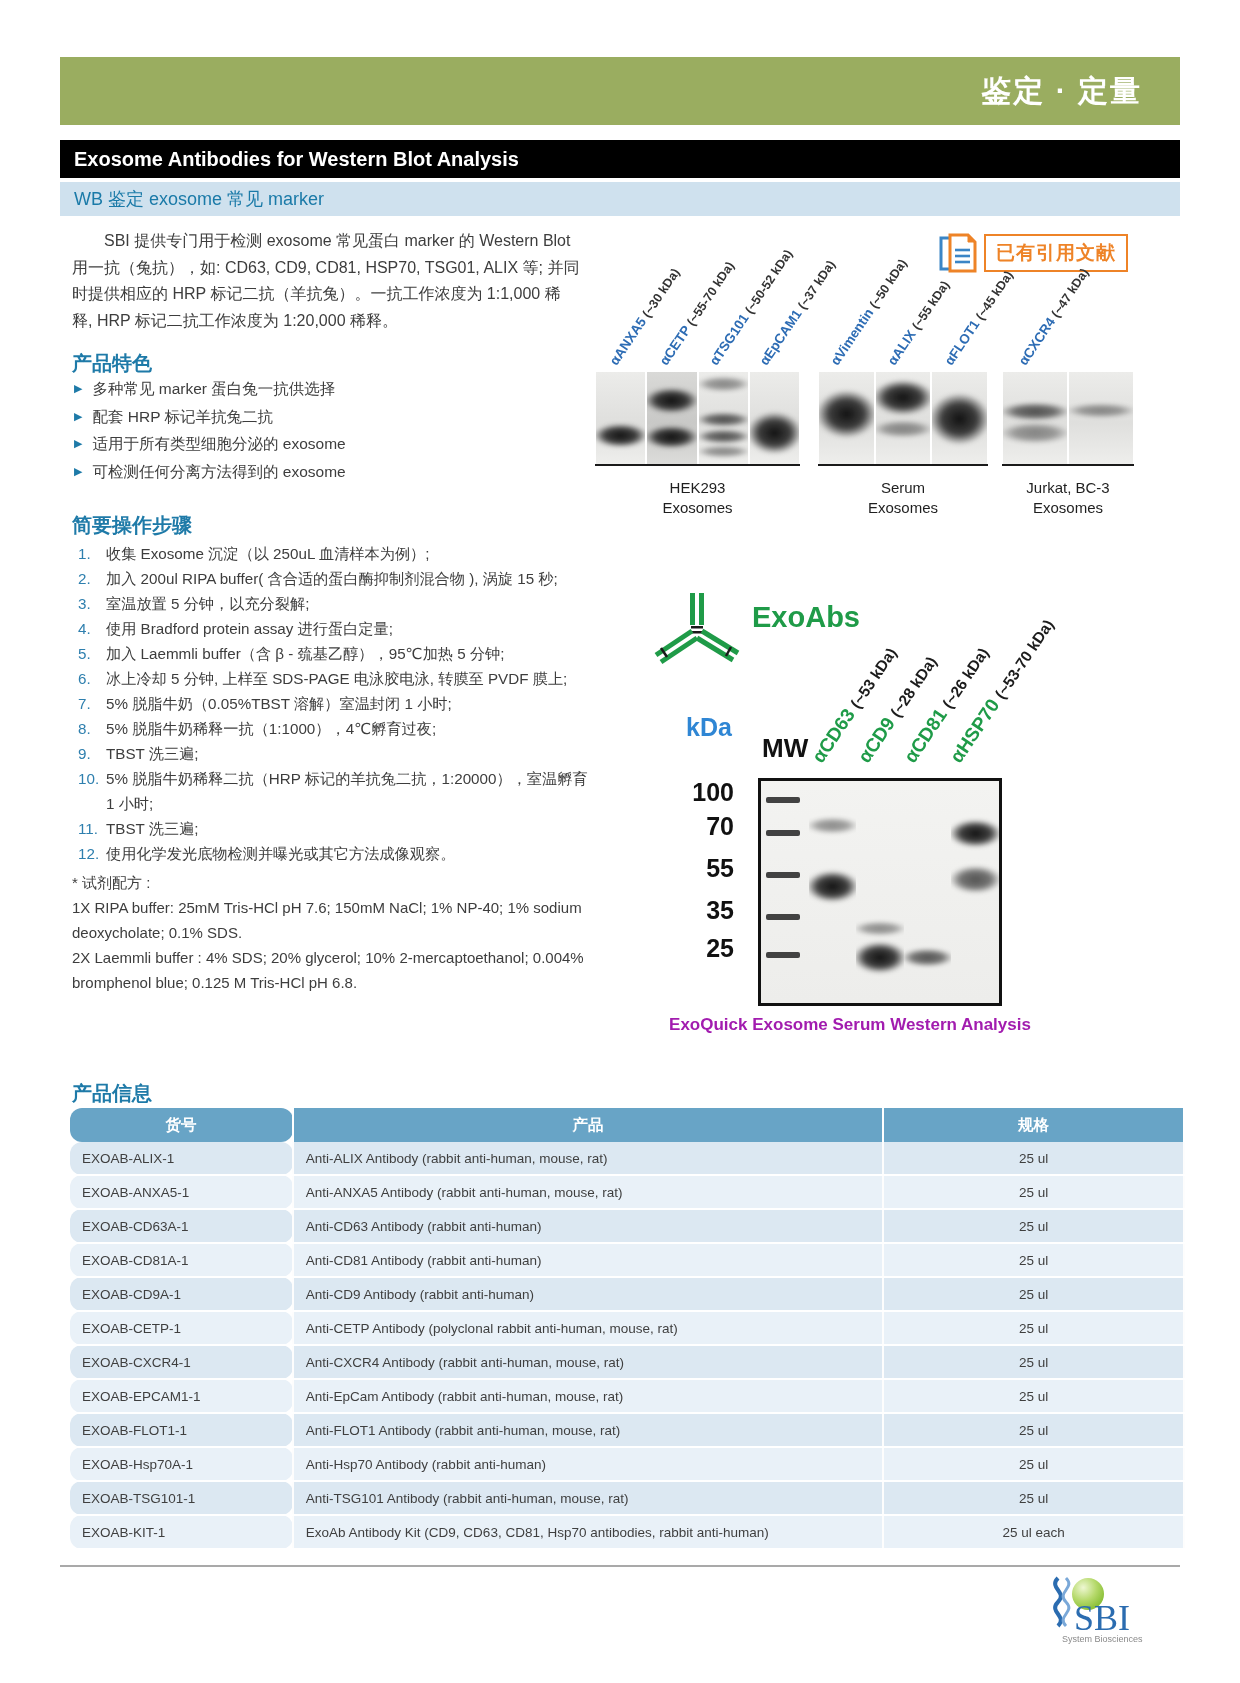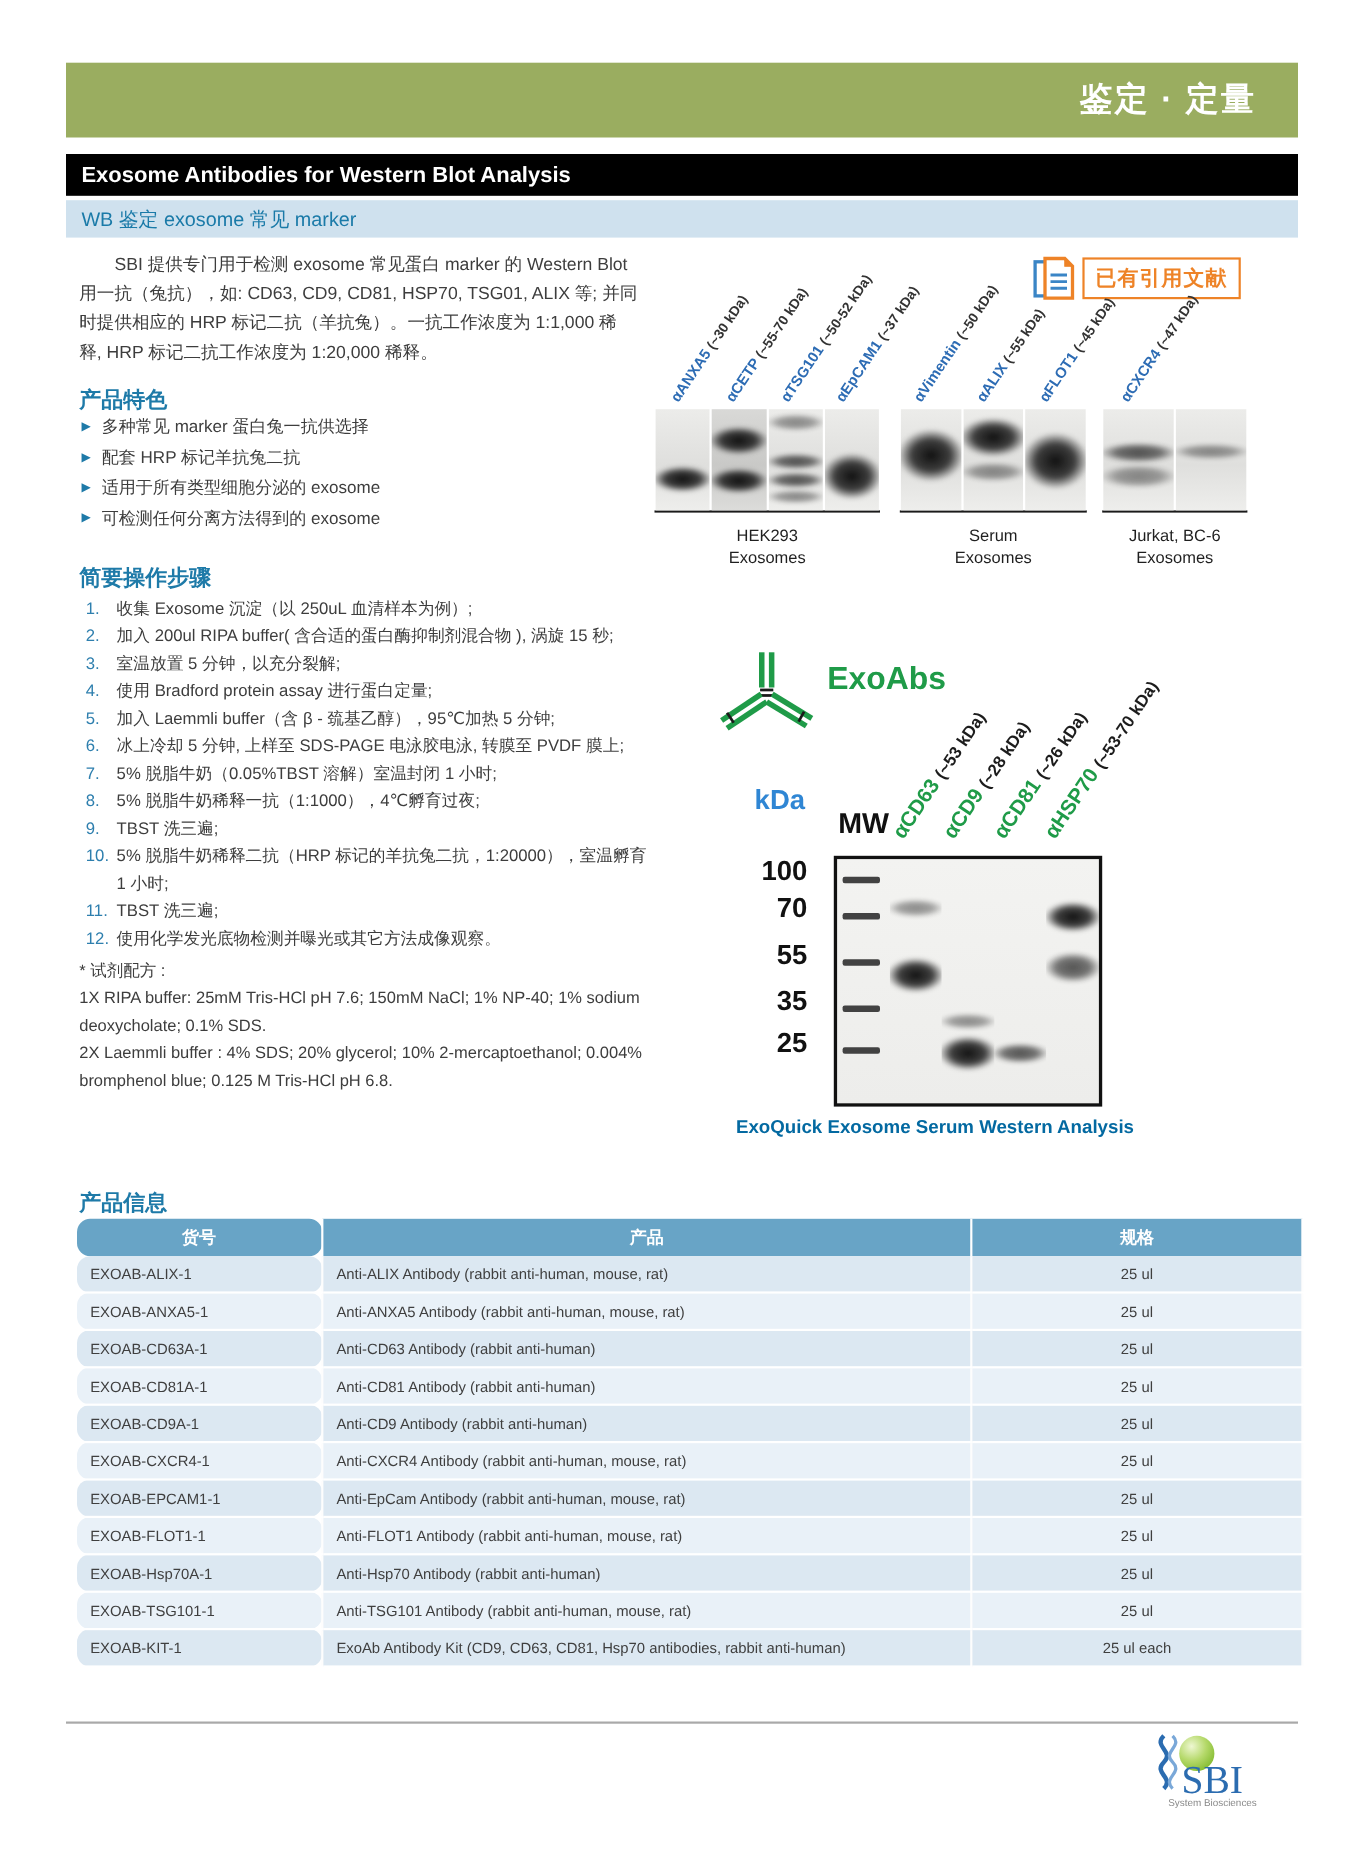--- a/index.html
+++ b/index.html
@@ -57,21 +57,21 @@
   .kda{position:absolute;left:46px;top:128px;color:#2f86d4;font-size:25px;font-weight:bold;}
   .mw{position:absolute;left:122px;top:148px;color:#111;font-size:26px;font-weight:800;}
   .rlabelB{position:absolute;top:160px;white-space:nowrap;transform-origin:left bottom;
            transform:rotate(-56deg);font-size:19px;font-weight:bold;color:#1f9b48;}
   .rlabelB .sz{color:#1c1c1c;font-size:15.5px;}
   .ladder-num{position:absolute;width:80px;text-align:right;font-size:25px;font-weight:700;color:#111;left:14px;}
   .bbox{position:absolute;left:118px;top:193px;width:238px;height:222px;border:3px solid #111;
         background:linear-gradient(180deg,#f3f3f1,#ededeb);display:flex;}
   .blane{position:relative;flex:1;overflow:hidden;}
   .mwdash{position:absolute;left:10%;width:72%;height:6px;background:#424242;border-radius:2px;filter:blur(.6px);}
-  .figcap{position:absolute;left:0;top:430px;width:420px;text-align:center;color:#0369a1;
+  .figcap{position:absolute;left:0;top:430px;width:420px;text-align:center;color:#a21caf;
           font-size:17px;font-weight:bold;}
 
   
   #info-head{left:72px;top:1080px;}
   .ptable{position:absolute;left:70px;top:1108px;width:1115px;border-collapse:collapse;}
   .ptable th{background:#68a4c6;color:#fff;font-size:15.5px;font-weight:bold;height:32px;
              border-right:2px solid #fff;}
   .ptable td{font-size:13.5px;color:#3f3f3f;height:28px;padding:2px 12px;
              border-right:2px solid #fdfdfd;border-bottom:2px solid #fff;}
   .ptable .c1{width:20%;border-radius:12px;}
@@ -261,21 +261,21 @@
 
     <div class="gcap" style="left:0;width:205px;">
       <div>HEK293</div>
         <div>Exosomes</div>
     </div>
     <div class="gcap" style="left:223px;width:170px;">
       <div>Serum</div>
         <div>Exosomes</div>
     </div>
     <div class="gcap" style="left:407px;width:132px;">
-      <div>Jurkat, BC-6</div>
+      <div>Jurkat, BC-3</div>
         <div>Exosomes</div>
     </div>
   </div>
 
   <div class="figB">
     <svg width="100" height="80" viewBox="0 0 100 80" style="position:absolute;left:6px;top:6px;">
       <rect x="44" y="2" width="5" height="32" fill="#1f9b48"></rect>
       <rect x="53" y="2" width="5" height="32" fill="#1f9b48"></rect>
       <rect x="45" y="35" width="12" height="2.5" fill="#1a1a1a"></rect>
       <rect x="45" y="40" width="12" height="2.5" fill="#1a1a1a"></rect>
@@ -362,20 +362,25 @@
           <td class="c2">Anti-CD81 Antibody (rabbit anti-human)</td>
           <td class="c3">25 ul</td>
         </tr>
 
         <tr>
           <td class="c1">EXOAB-CD9A-1</td>
           <td class="c2">Anti-CD9 Antibody (rabbit anti-human)</td>
           <td class="c3">25 ul</td>
         </tr>
 
+        <tr>
+          <td class="c1">EXOAB-CETP-1</td>
+          <td class="c2">Anti-CETP Antibody (polyclonal rabbit anti-human, mouse, rat)</td>
+          <td class="c3">25 ul</td>
+        </tr>
 
         <tr>
           <td class="c1">EXOAB-CXCR4-1</td>
           <td class="c2">Anti-CXCR4 Antibody (rabbit anti-human, mouse, rat)</td>
           <td class="c3">25 ul</td>
         </tr>
 
         <tr>
           <td class="c1">EXOAB-EPCAM1-1</td>
           <td class="c2">Anti-EpCam Antibody (rabbit anti-human, mouse, rat)</td>

